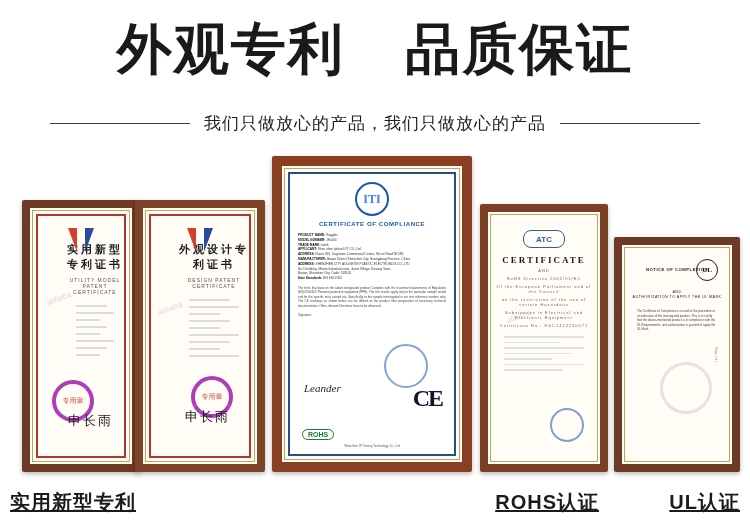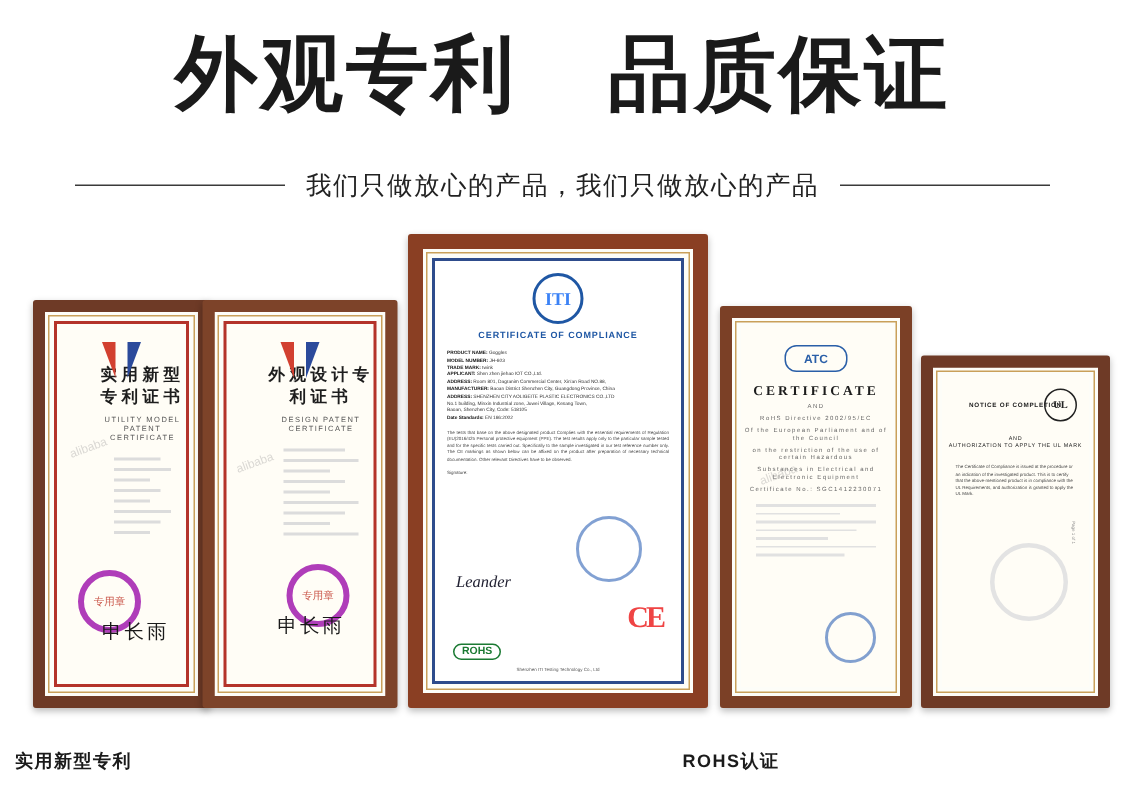--- a/index.html
+++ b/index.html
@@ -228,24 +228,24 @@
   .para {
     margin: 5px 8px 0 8px;
     font-size: 3px;
     line-height: 1.5;
     color: #444;
     text-align: justify;
   }
   .ce-mark {
     position: absolute;
     right: 12px;
-    bottom: 30px;
-    font-size: 20px;
-    font-weight: bold;
-    color: #ef4444;
+    bottom: 42px;
+    font-size: 24px;
+    font-weight: bold;
+    color: #0f172a;
     font-family: "Liberation Serif", serif;
     letter-spacing: -2px;
   }
   .rohs {
     position: absolute;
     left: 12px;
     bottom: 14px;
     font-size: 7px;
     font-weight: bold;
     color: #1b7a33;
@@ -379,27 +379,28 @@
   .captions {
     position: absolute;
     bottom: 12px;
     left: 0;
     width: 750px;
     height: 34px;
   }
   .caption {
     position: absolute;
     bottom: 0;
-    text-align: left;
-    font-size: 12px;
+    text-align: right;
+    font-size: 20px;
     font-weight: bold;
     color: #1b1b1b;
     letter-spacing: 1px;
     white-space: nowrap;
     font-family: "Liberation Sans", sans-serif;
+    text-decoration: underline;
   }
 </style>
 </head>
 <body>
 
 <div class="banner">
 
   <div class="headline">
     <span>外观专利</span>
     <span class="gap"></span>
@@ -541,15 +542,16 @@
           <div class="side-vert">Page 1 of 1</div>
         </div>
       </div>
     </div>
 
   </div>
 
   <div class="captions">
     <div class="caption" style="left:10px; width:118px;">实用新型专利</div>
     <div class="caption" style="left:455px; width:144px;">ROHS认证</div>
+    <div class="caption" style="left:614px; width:126px;">UL认证</div>
   </div>
 
 </div>
 
 </body></html>

